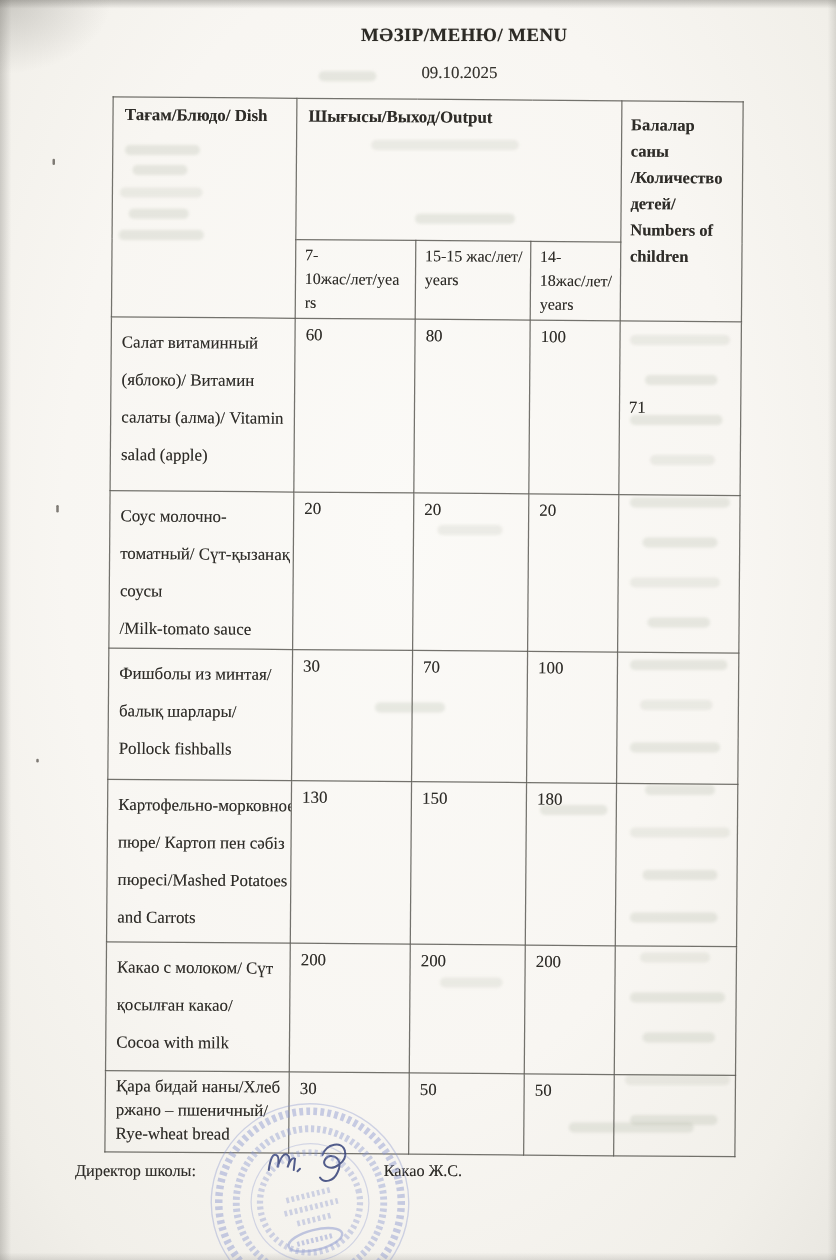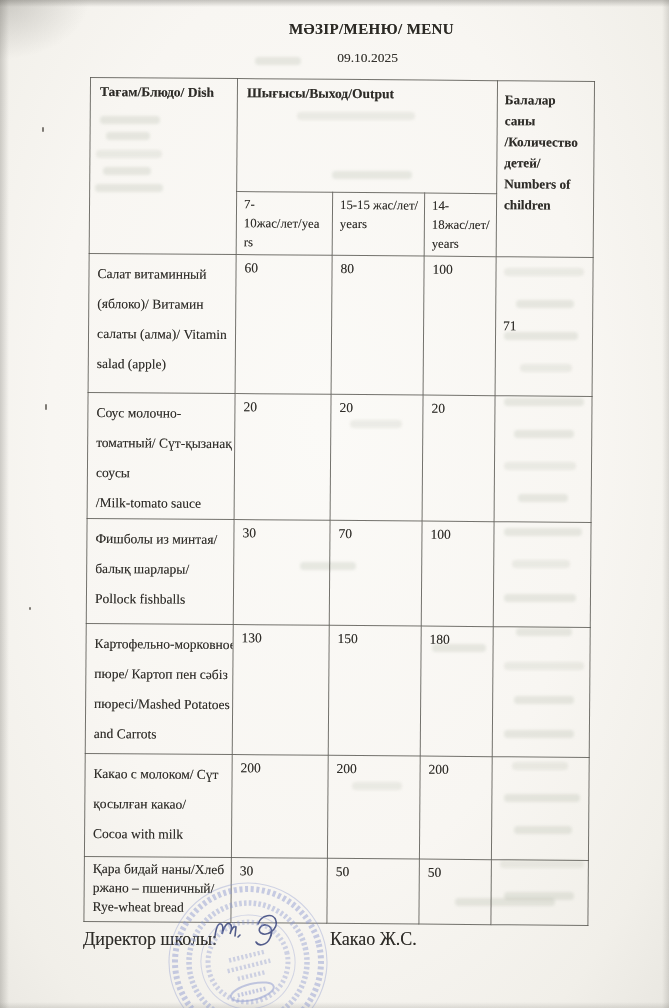--- a/index.html
+++ b/index.html
@@ -61,23 +61,22 @@
   th.output-header   { padding: 6px 4px 0 9px; font-weight: bold; font-size: 13.5px; }
   th.children-header { padding: 8px 3px 0 7px; font-weight: bold; font-size: 13.2px;
                        line-height: 21px; white-space: pre; }
   th.age-cell  { padding: 3px 2px 0 7px; font-size: 12.8px; line-height: 19px; white-space: pre; }
   td.dish-cell { padding: 5px 2px 0 8px; line-height: 30px; white-space: pre; }
   tr.compact td.dish-cell { line-height: 19px; padding-top: 2px; }
   td.value-cell { padding: 5px 2px 0 8px; line-height: 16px; }
   td.children-cell { vertical-align: middle; padding: 0 2px 0 7px; }
 
   .footer-label, .footer-name {
-    position: absolute; font-size: 18px; color: #2e2c28;
+    position: absolute; font-size: 13px; color: #2e2c28;
     text-shadow: 0 0 .5px rgba(46,44,40,.45);
-    margin-left: 23px;
   }
   .footer-label { left: 60px;  top: 929px; }
   .footer-name  { left: 307px; top: 929px; }
 
   .signature-svg { position: absolute; left: 208px; top: 906px; pointer-events: none; }
   .stamp-svg { position: absolute; left: 160px; top: 874px; pointer-events: none;
                filter: blur(.6px); opacity: .8; }
 
   .ghost {
     position: absolute; height: 8px; border-radius: 4px;

